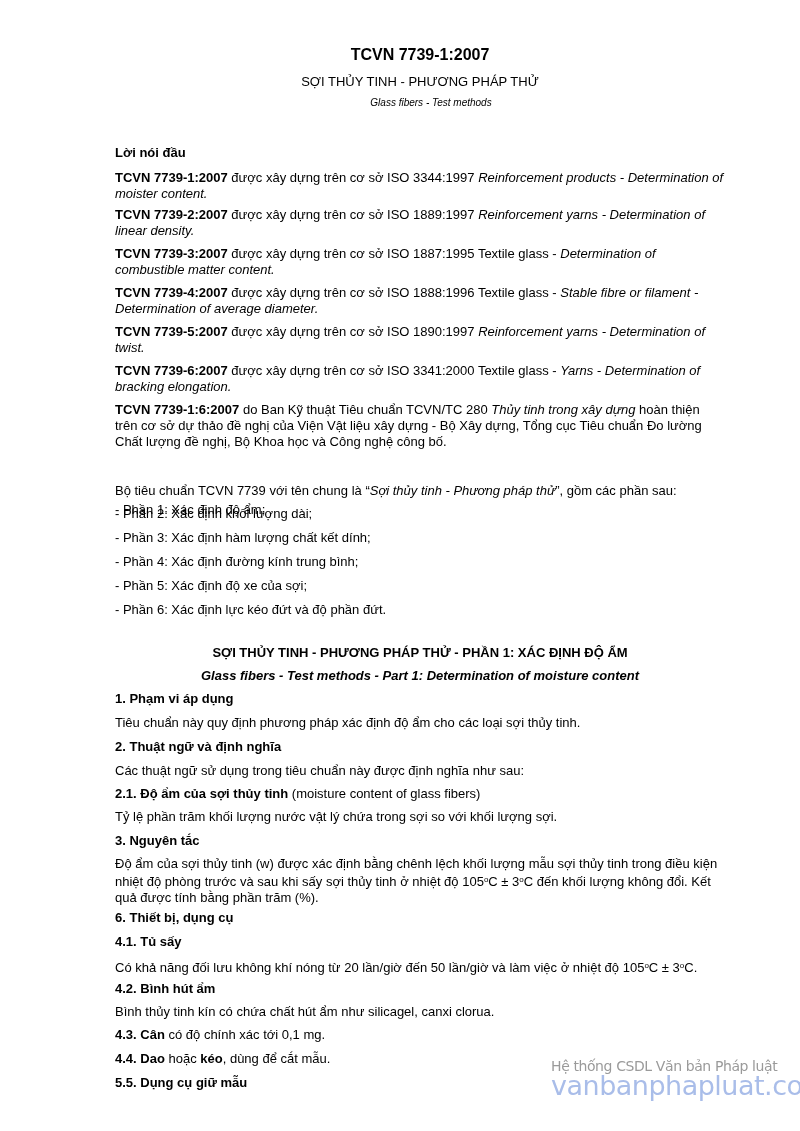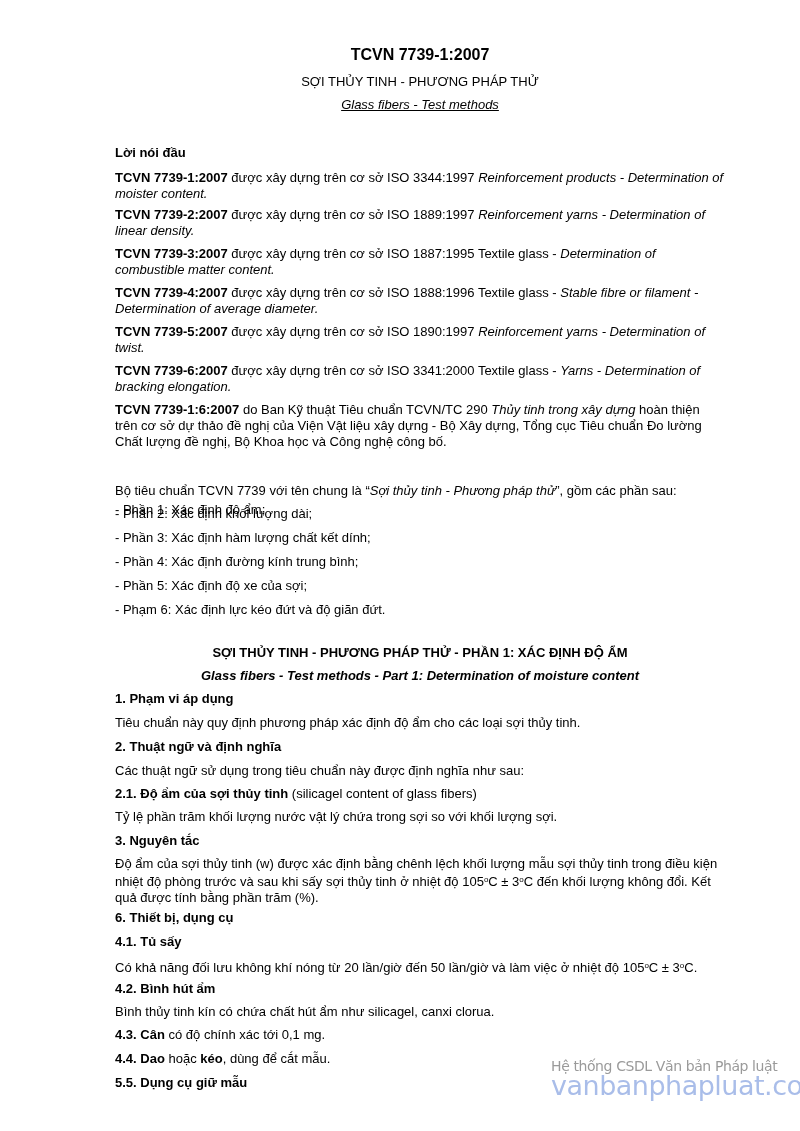--- a/index.html
+++ b/index.html
@@ -1,21 +1,21 @@
 <!DOCTYPE html>
 <html><head>
   <meta charset="utf-8">
   <style>
     html, body { margin: 0; padding: 0; background: #ffffff; }
     body { width: 800px; height: 1131px; position: relative; overflow: hidden; color: #000; font-family: "Liberation Sans", sans-serif; font-size: 13px; }
     .page { position: absolute; left: 115px; top: 0; width: 610px; }
     .center { text-align: center; }
     .t-title { position: absolute; top: 46px; left: 0; width: 100%; font-weight: bold; font-size: 16px; }
     .t-sub { position: absolute; top: 74px; left: 0; width: 100%; font-size: 13px; }
-    .t-en { position: absolute; top: 97px; left: 0; width: 100%; font-style: italic; font-size: 13px; text-decoration: underline; }
+    .t-en { position: absolute; top: 97px; left: 11px; width: 100%; font-style: italic; font-size: 10px; }
     .blk { position: absolute; left: 0; width: 610px; line-height: 16px; font-size: 13px; }
     .b { font-weight: bold; }
     .i { font-style: italic; }
     .sup { font-size: 8px; vertical-align: 4px; }
     .watermark { position: absolute; left: 551px; top: 1058px; width: 260px; }
     .wm1 { font-family: "DejaVu Sans", sans-serif; font-size: 14px; color: #9a9a9a; letter-spacing: -0.4px; white-space: nowrap; }
     .wm2 { font-family: "DejaVu Sans", sans-serif; font-size: 27px; color: #a9bde9; letter-spacing: -0.5px; margin-top: -4px; white-space: nowrap; }
   </style>
 </head>
 <body>
@@ -27,41 +27,41 @@
 
   <div class="blk b" style="top:145px">Lời nói đầu</div>
 
   <div class="blk" style="top:170px"><span class="b">TCVN 7739-1:2007</span><span> được xây dựng trên cơ sở ISO 3344:1997 </span><span class="i">Reinforcement products - Determination of moister content.</span></div>
   <div class="blk" style="top:207px"><span class="b">TCVN 7739-2:2007</span><span> được xây dựng trên cơ sở ISO 1889:1997 </span><span class="i">Reinforcement yarns - Determination of linear density.</span></div>
   <div class="blk" style="top:246px"><span class="b">TCVN 7739-3:2007</span><span> được xây dựng trên cơ sở ISO 1887:1995 Textile glass - </span><span class="i">Determination of combustible matter content.</span></div>
   <div class="blk" style="top:285px"><span class="b">TCVN 7739-4:2007</span><span> được xây dựng trên cơ sở ISO 1888:1996 Textile glass - </span><span class="i">Stable fibre or filament - Determination of average diameter.</span></div>
   <div class="blk" style="top:324px"><span class="b">TCVN 7739-5:2007</span><span> được xây dựng trên cơ sở ISO 1890:1997 </span><span class="i">Reinforcement yarns - Determination of twist.</span></div>
   <div class="blk" style="top:363px"><span class="b">TCVN 7739-6:2007</span><span> được xây dựng trên cơ sở ISO 3341:2000 Textile glass - </span><span class="i">Yarns - Determination of bracking elongation.</span></div>
 
-  <div class="blk" style="top:402px"><span class="b">TCVN 7739-1:6:2007</span><span> do Ban Kỹ thuật Tiêu chuẩn TCVN/TC 290 </span><span class="i">Thủy tinh trong xây dựng</span><span> hoàn thiện trên cơ sở dự thảo đề nghị của Viện Vật liệu xây dựng - Bộ Xây dựng, Tổng cục Tiêu chuẩn Đo lường Chất lượng đề nghị, Bộ Khoa học và Công nghệ công bố.</span></div>
+  <div class="blk" style="top:402px"><span class="b">TCVN 7739-1:6:2007</span><span> do Ban Kỹ thuật Tiêu chuẩn TCVN/TC 280 </span><span class="i">Thủy tinh trong xây dựng</span><span> hoàn thiện trên cơ sở dự thảo đề nghị của Viện Vật liệu xây dựng - Bộ Xây dựng, Tổng cục Tiêu chuẩn Đo lường Chất lượng đề nghị, Bộ Khoa học và Công nghệ công bố.</span></div>
 
   <div class="blk" style="top:483px"><span>Bộ tiêu chuẩn TCVN 7739 với tên chung là “</span><span class="i">Sợi thủy tinh - Phương pháp thử</span><span>”, gồm các phần sau:</span></div>
 
   <div class="blk" style="top:502px">- Phần 1: Xác định độ ẩm;</div>
   <div class="blk" style="top:506px">- Phần 2: Xác định khối lượng dài;</div>
   <div class="blk" style="top:530px">- Phần 3: Xác định hàm lượng chất kết dính;</div>
   <div class="blk" style="top:554px">- Phần 4: Xác định đường kính trung bình;</div>
   <div class="blk" style="top:578px">- Phần 5: Xác định độ xe của sợi;</div>
-  <div class="blk" style="top:602px">- Phạm 6: Xác định lực kéo đứt và độ giãn đứt.</div>
+  <div class="blk" style="top:602px">- Phần 6: Xác định lực kéo đứt và độ phần đứt.</div>
 
   <div class="blk b center" style="top:645px">SỢI THỦY TINH - PHƯƠNG PHÁP THỬ - PHẦN 1: XÁC ĐỊNH ĐỘ ẨM</div>
   <div class="blk b i center" style="top:668px">Glass fibers - Test methods - Part 1: Determination of moisture content</div>
 
   <div class="blk b" style="top:691px">1. Phạm vi áp dụng</div>
   <div class="blk" style="top:715px">Tiêu chuẩn này quy định phương pháp xác định độ ẩm cho các loại sợi thủy tinh.</div>
 
   <div class="blk b" style="top:739px">2. Thuật ngữ và định nghĩa</div>
   <div class="blk" style="top:763px">Các thuật ngữ sử dụng trong tiêu chuẩn này được định nghĩa như sau:</div>
 
-  <div class="blk" style="top:786px"><span class="b">2.1. Độ ẩm của sợi thủy tinh</span><span> (silicagel content of glass fibers)</span></div>
+  <div class="blk" style="top:786px"><span class="b">2.1. Độ ẩm của sợi thủy tinh</span><span> (moisture content of glass fibers)</span></div>
   <div class="blk" style="top:809px">Tỷ lệ phần trăm khối lượng nước vật lý chứa trong sợi so với khối lượng sợi.</div>
 
   <div class="blk b" style="top:833px">3. Nguyên tắc</div>
   <div class="blk" style="top:856px"><span>Độ ẩm của sợi thủy tinh (w) được xác định bằng chênh lệch khối lượng mẫu sợi thủy tinh trong điều kiện nhiệt độ phòng trước và sau khi sấy sợi thủy tinh ở nhiệt độ 105</span><span class="sup">o</span><span>C ± 3</span><span class="sup">o</span><span>C đến khối lượng không đổi. Kết quả được tính bằng phần trăm (%).</span></div>
 
   <div class="blk b" style="top:910px">6. Thiết bị, dụng cụ</div>
   <div class="blk b" style="top:934px">4.1. Tủ sấy</div>
   <div class="blk" style="top:958px"><span>Có khả năng đối lưu không khí nóng từ 20 lần/giờ đến 50 lần/giờ và làm việc ở nhiệt độ 105</span><span class="sup">o</span><span>C ± 3</span><span class="sup">o</span><span>C.</span></div>
 
   <div class="blk b" style="top:981px">4.2. Bình hút ẩm</div>

